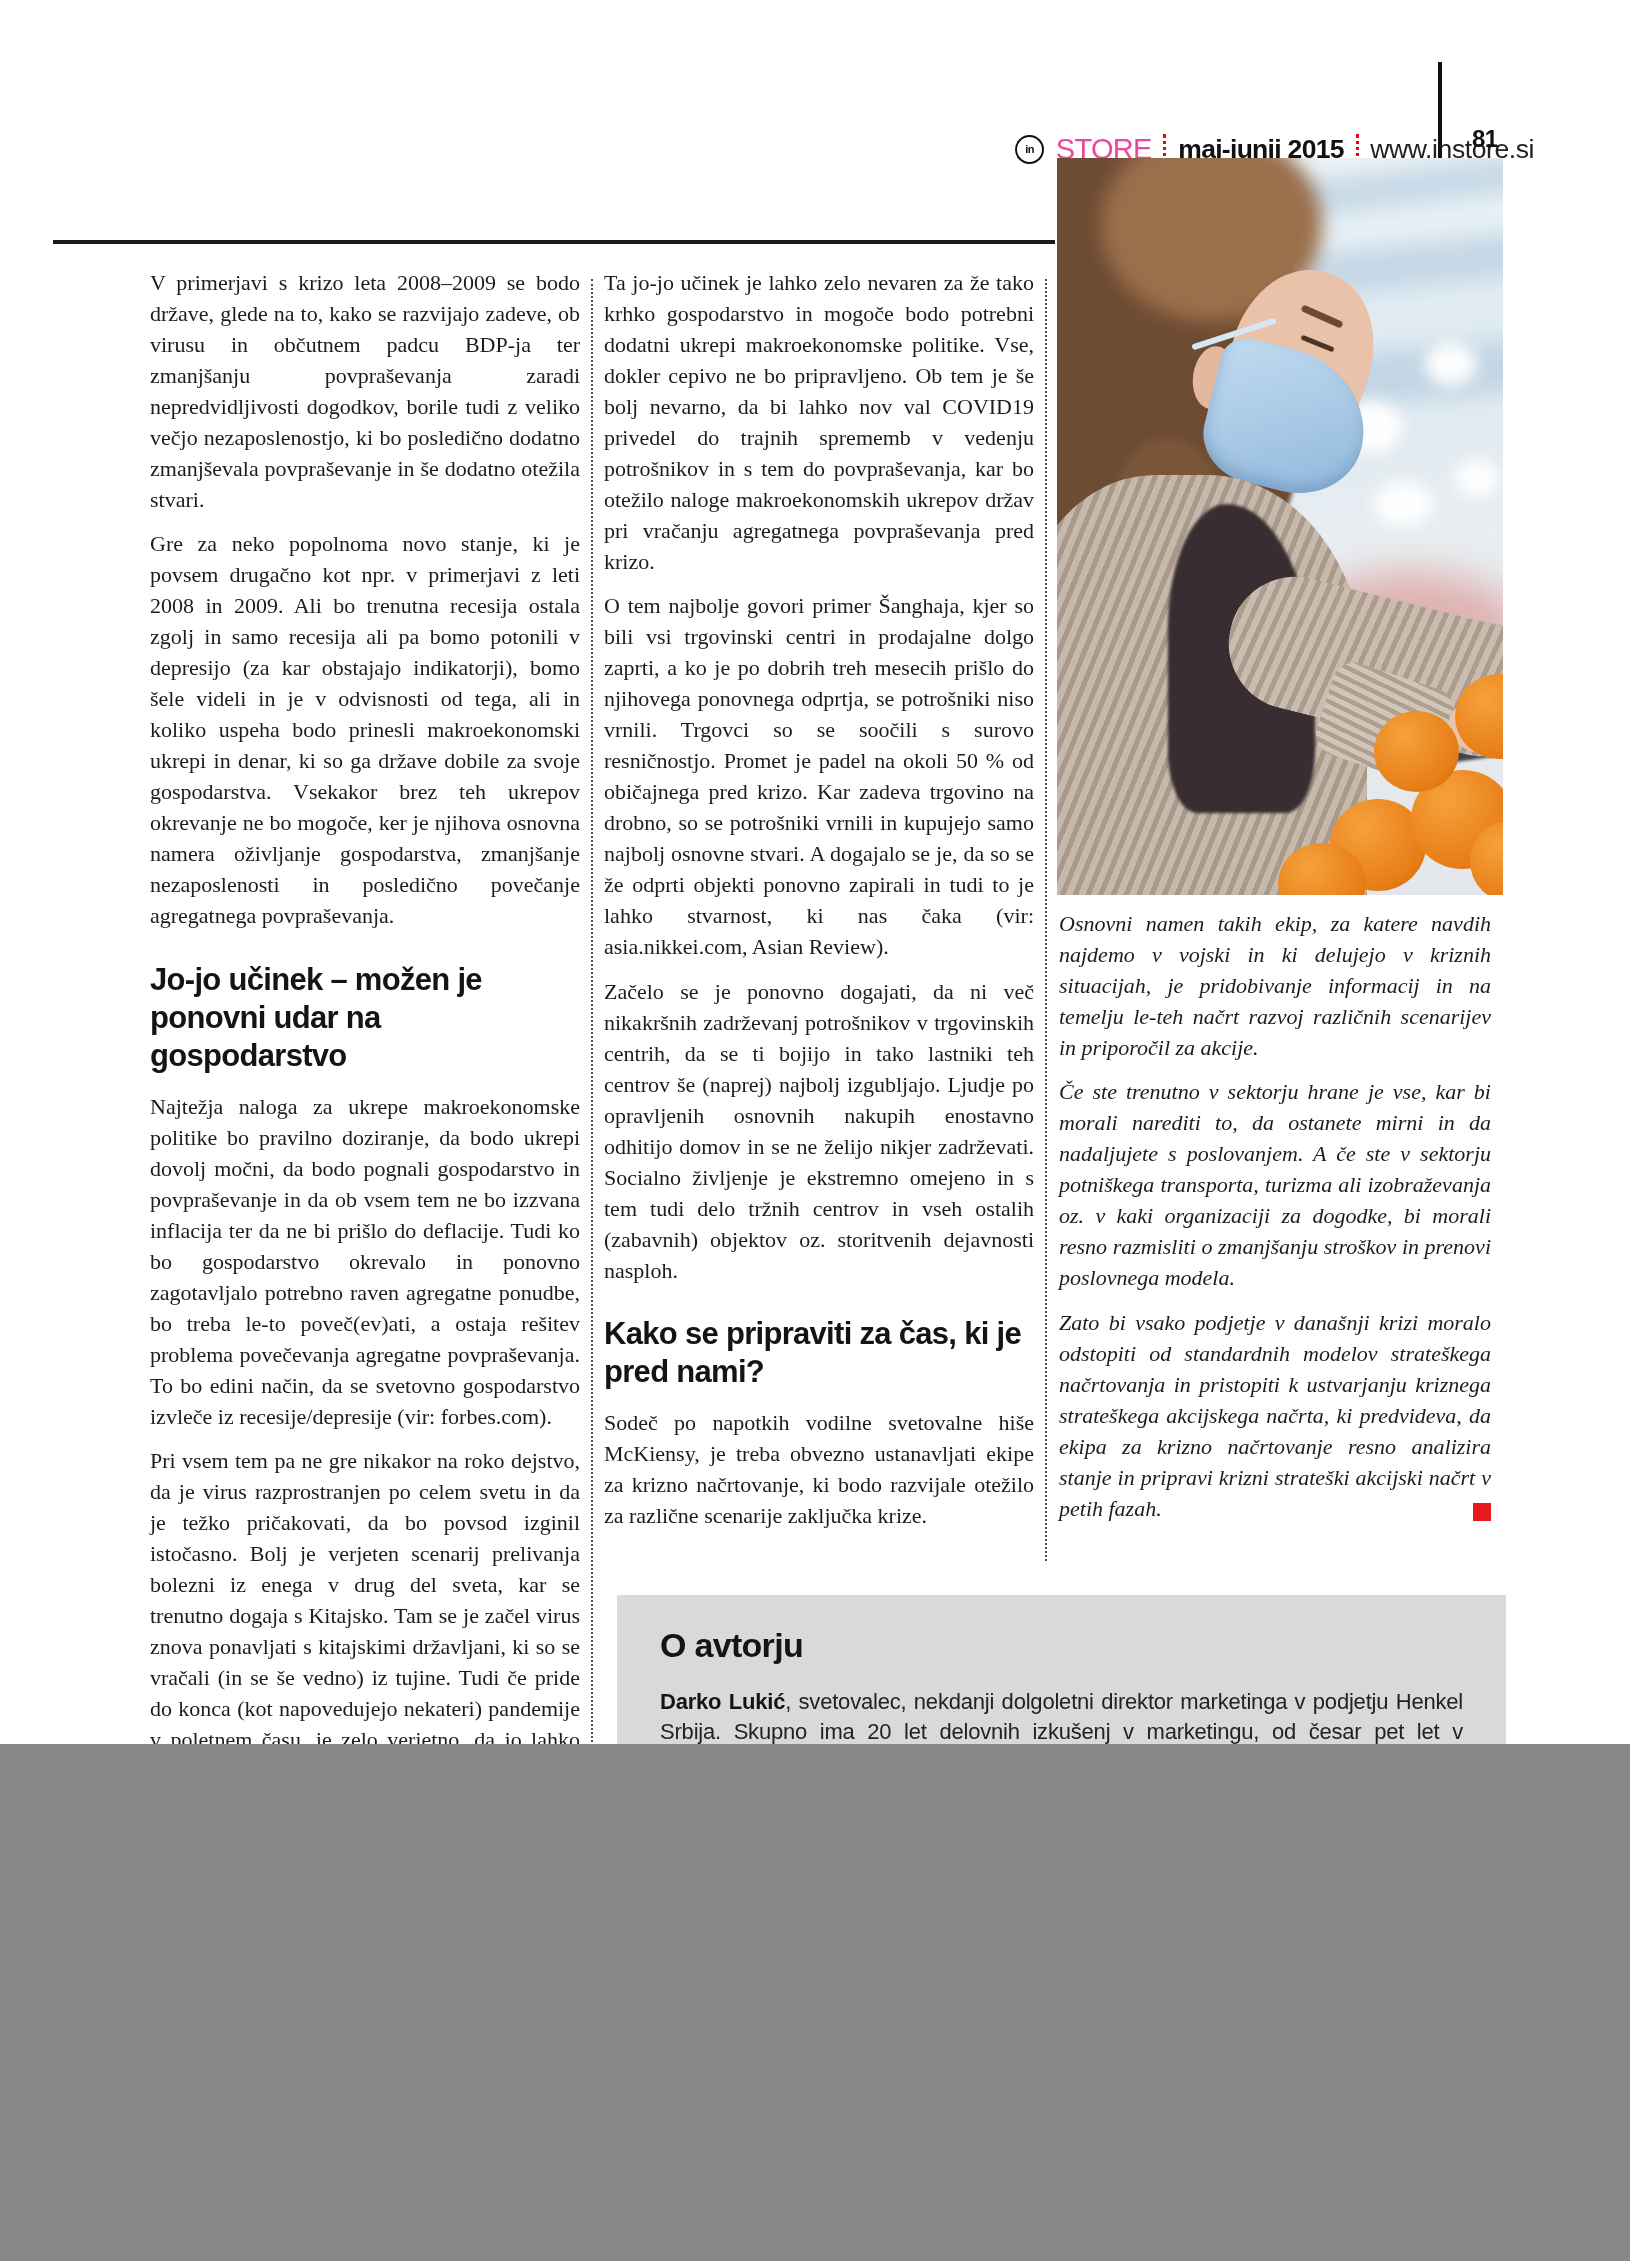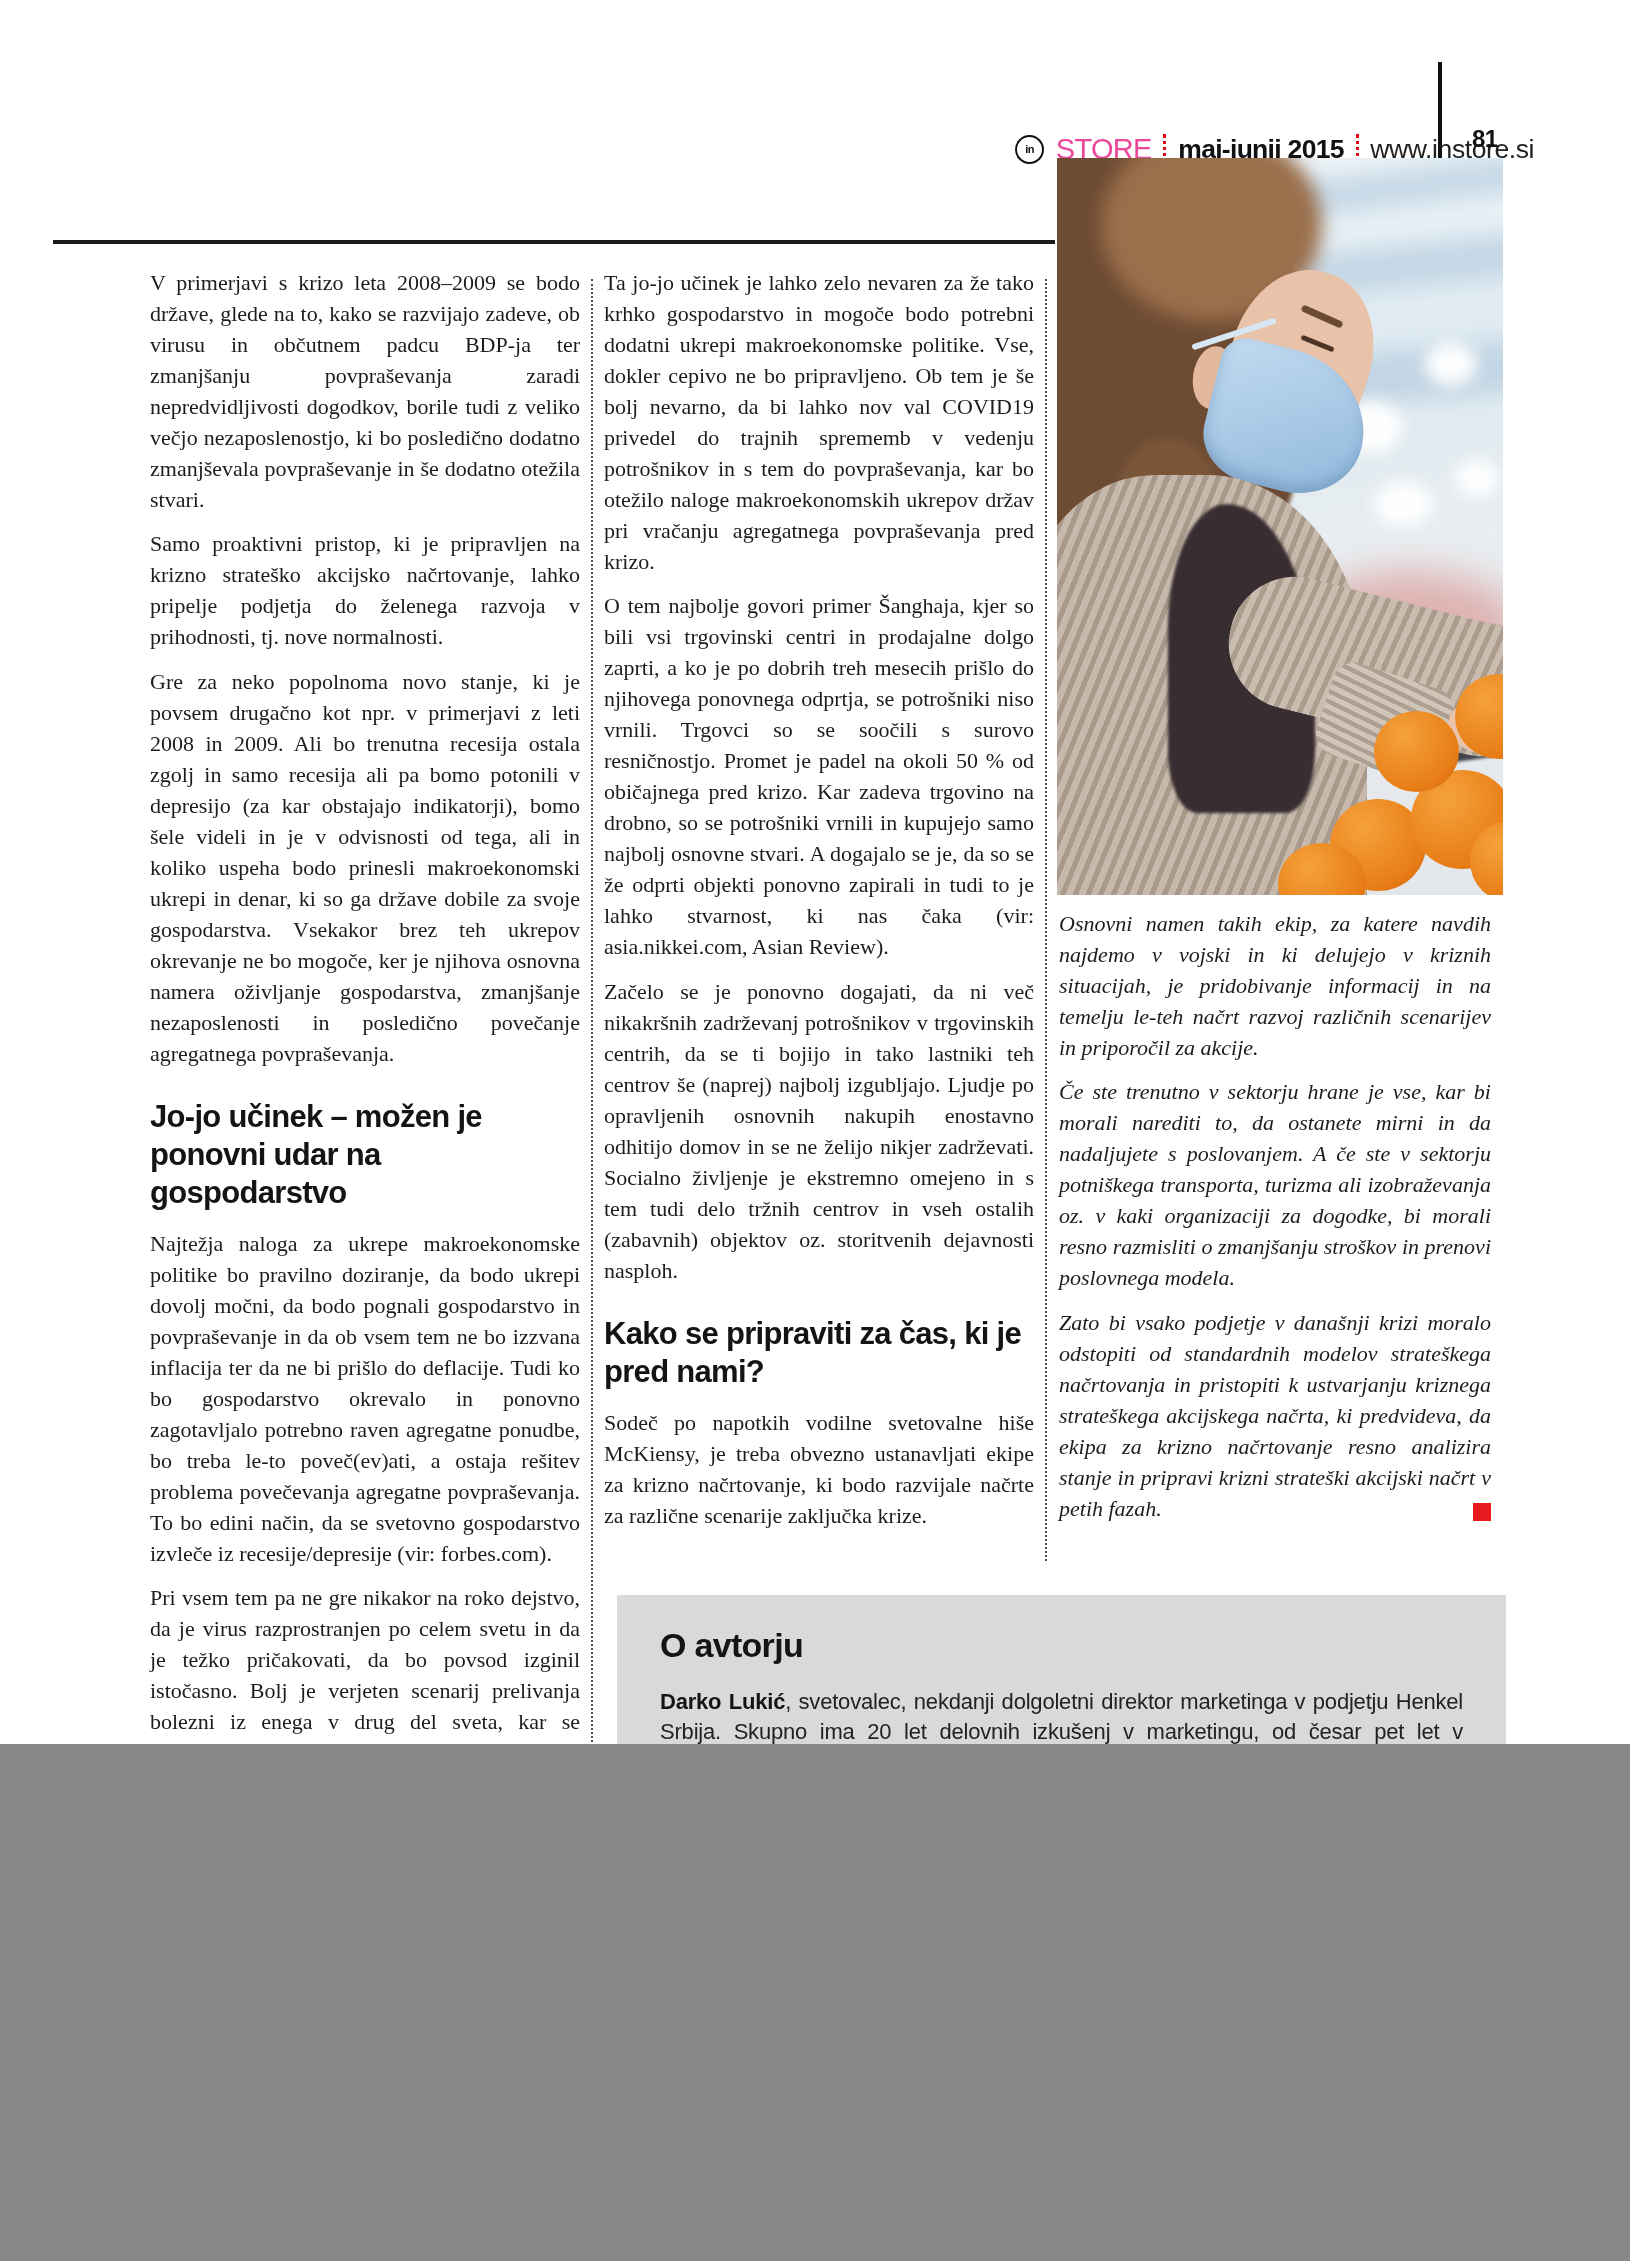--- a/index.html
+++ b/index.html
@@ -144,33 +144,32 @@
     <div class="orange" style="left:317px;top:553px;width:85px;height:81px;"></div>
     <div class="orange" style="left:221px;top:685px;width:88px;height:81px;"></div>
     <div class="orange" style="left:413px;top:663px;width:81px;height:81px;"></div>
   </div>
 
   <div class="col-sep sep-1"></div>
   <div class="col-sep sep-2"></div>
 
   <div class="col col-1">
     <p class="body-p">V primerjavi s krizo leta 2008–2009 se bodo države, glede na to, kako se razvijajo zadeve, ob virusu in občutnem padcu BDP-ja ter zmanjšanju povpraševanja zaradi nepredvidljivosti dogodkov, borile tudi z veliko večjo nezaposlenostjo, ki bo posledično dodatno zmanjševala povpraševanje in še dodatno otežila stvari.</p>
-    <p class="body-p">Samo proaktivni pristop, ki je pripravljen na krizno strateško akcijsko načrtovanje, lahko pripelje podjetja do želenega razvoja v prihodnosti, tj. nove normalnosti.</p>
     <p class="body-p">Gre za neko popolnoma novo stanje, ki je povsem drugačno kot npr. v primerjavi z leti 2008 in 2009. Ali bo trenutna recesija ostala zgolj in samo recesija ali pa bomo potonili v depresijo (za kar obstajajo indikatorji), bomo šele videli in je v odvisnosti od tega, ali in koliko uspeha bodo prinesli makroekonomski ukrepi in denar, ki so ga države dobile za svoje gospodarstva. Vsekakor brez teh ukrepov okrevanje ne bo mogoče, ker je njihova osnovna namera oživljanje gospodarstva, zmanjšanje nezaposlenosti in posledično povečanje agregatnega povpraševanja.</p>
     <h2 class="sec-head">Jo-jo učinek – možen je ponovni udar na gospodarstvo</h2>
     <p class="body-p">Najtežja naloga za ukrepe makroekonomske politike bo pravilno doziranje, da bodo ukrepi dovolj močni, da bodo pognali gospodarstvo in povpraševanje in da ob vsem tem ne bo izzvana inflacija ter da ne bi prišlo do deflacije. Tudi ko bo gospodarstvo okrevalo in ponovno zagotavljalo potrebno raven agregatne ponudbe, bo treba le-to poveč(ev)ati, a ostaja rešitev problema povečevanja agregatne povpraševanja. To bo edini način, da se svetovno gospodarstvo izvleče iz recesije/depresije (vir: forbes.com).</p>
     <p class="body-p">Pri vsem tem pa ne gre nikakor na roko dejstvo, da je virus razprostranjen po celem svetu in da je težko pričakovati, da bo povsod izginil istočasno. Bolj je verjeten scenarij prelivanja bolezni iz enega v drug del sveta, kar se trenutno dogaja s Kitajsko. Tam se je začel virus znova ponavljati s kitajskimi državljani, ki so se vračali (in se še vedno) iz tujine. Tudi če pride do konca (kot napovedujejo nekateri) pandemije v poletnem času, je zelo verjetno, da jo lahko ponovno pričakujemo v novi jesenski sezoni gripe, kar bo posledično pomenilo ponovni udarec na gospodarstvo. Tudi če in ko države nadaljujejo s trenutnimi različnimi ravnanji restriktivnih ukrepov za preprečevanje širjenja COVID19. Veliko je neznank s koronavirusom.</p>
   </div>
 
   <div class="col col-2">
     <p class="body-p">Ta jo-jo učinek je lahko zelo nevaren za že tako krhko gospodarstvo in mogoče bodo potrebni dodatni ukrepi makroekonomske politike. Vse, dokler cepivo ne bo pripravljeno. Ob tem je še bolj nevarno, da bi lahko nov val COVID19 privedel do trajnih sprememb v vedenju potrošnikov in s tem do povpraševanja, kar bo otežilo naloge makroekonomskih ukrepov držav pri vračanju agregatnega povpraševanja pred krizo.</p>
     <p class="body-p">O tem najbolje govori primer Šanghaja, kjer so bili vsi trgovinski centri in prodajalne dolgo zaprti, a ko je po dobrih treh mesecih prišlo do njihovega ponovnega odprtja, se potrošniki niso vrnili. Trgovci so se soočili s surovo resničnostjo. Promet je padel na okoli 50 % od običajnega pred krizo. Kar zadeva trgovino na drobno, so se potrošniki vrnili in kupujejo samo najbolj osnovne stvari. A dogajalo se je, da so se že odprti objekti ponovno zapirali in tudi to je lahko stvarnost, ki nas čaka (vir: asia.nikkei.com, Asian Review).</p>
     <p class="body-p">Začelo se je ponovno dogajati, da ni več nikakršnih zadrževanj potrošnikov v trgovinskih centrih, da se ti bojijo in tako lastniki teh centrov še (naprej) najbolj izgubljajo. Ljudje po opravljenih osnovnih nakupih enostavno odhitijo domov in se ne želijo nikjer zadrževati. Socialno življenje je ekstremno omejeno in s tem tudi delo tržnih centrov in vseh ostalih (zabavnih) objektov oz. storitvenih dejavnosti nasploh.</p>
     <h2 class="sec-head">Kako se pripraviti za čas, ki je pred nami?</h2>
-    <p class="body-p">Sodeč po napotkih vodilne svetovalne hiše McKiensy, je treba obvezno ustanavljati ekipe za krizno načrtovanje, ki bodo razvijale načrte za različne scenarije zaključka krize.</p>
+    <p class="body-p">Sodeč po napotkih vodilne svetovalne hiše McKiensy, je treba obvezno ustanavljati ekipe za krizno načrtovanje, ki bodo razvijale otežilo za različne scenarije zaključka krize.</p>
   </div>
 
   <div class="col col-3">
     <p class="body-p">Osnovni namen takih ekip, za katere navdih najdemo v vojski in ki delujejo v kriznih situacijah, je pridobivanje informacij in na temelju le-teh načrt razvoj različnih scenarijev in priporočil za akcije.</p>
     <p class="body-p">Če ste trenutno v sektorju hrane je vse, kar bi morali narediti to, da ostanete mirni in da nadaljujete s poslovanjem. A če ste v sektorju potniškega transporta, turizma ali izobraževanja oz. v kaki organizaciji za dogodke, bi morali resno razmisliti o zmanjšanju stroškov in prenovi poslovnega modela.</p>
     <p class="body-p">
       <span>Zato bi vsako podjetje v današnji krizi moralo odstopiti od standardnih modelov strateškega načrtovanja in pristopiti k ustvarjanju kriznega strateškega akcijskega načrta, ki predvideva, da ekipa za krizno načrtovanje resno analizira stanje in pripravi krizni strateški akcijski načrt v petih fazah.</span>
       <span class="endmark"></span>
     </p>
   </div>

